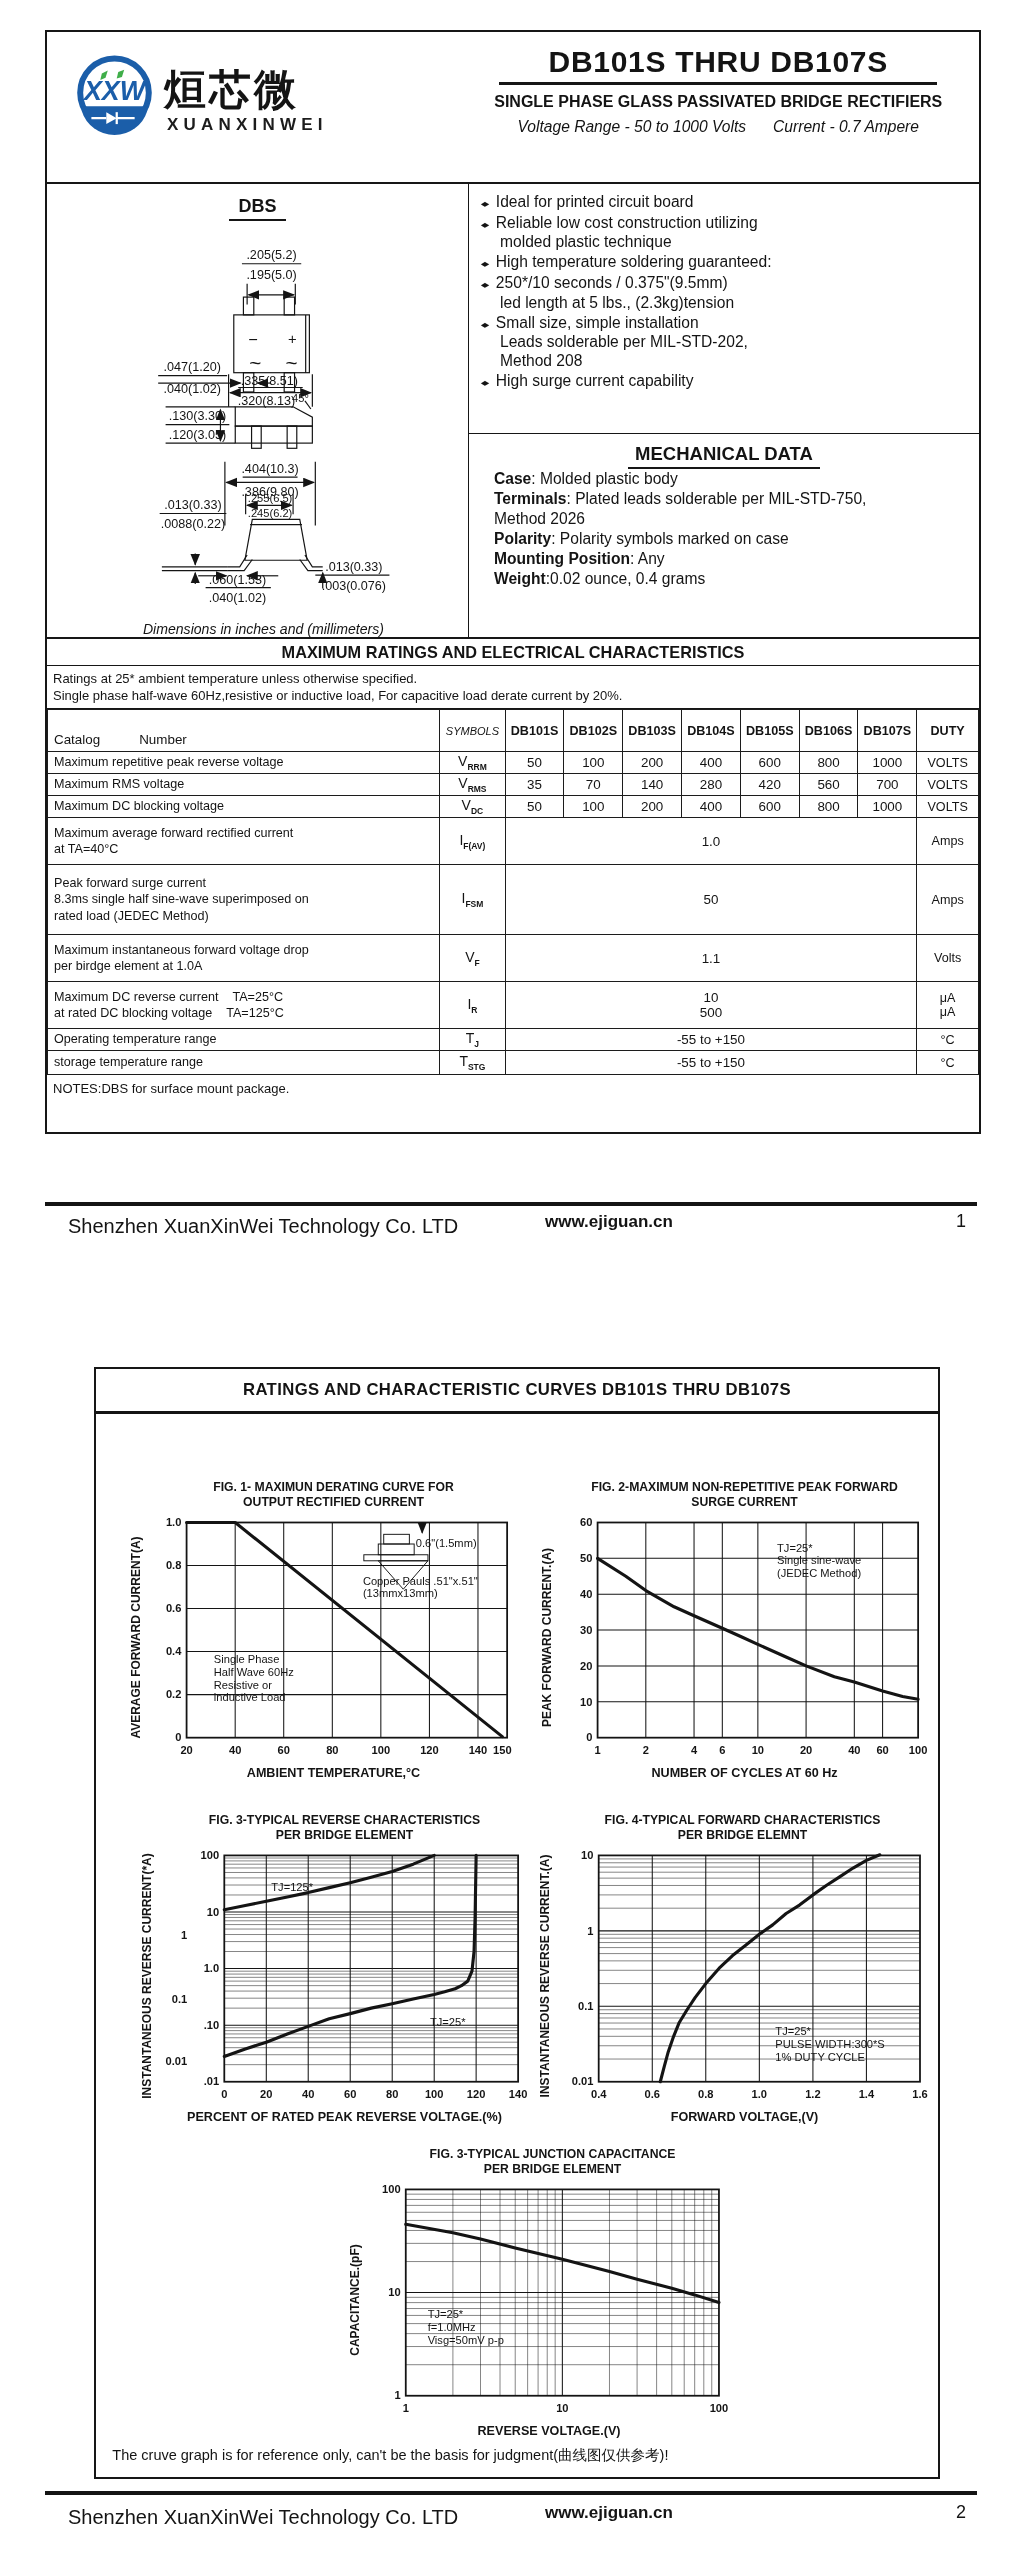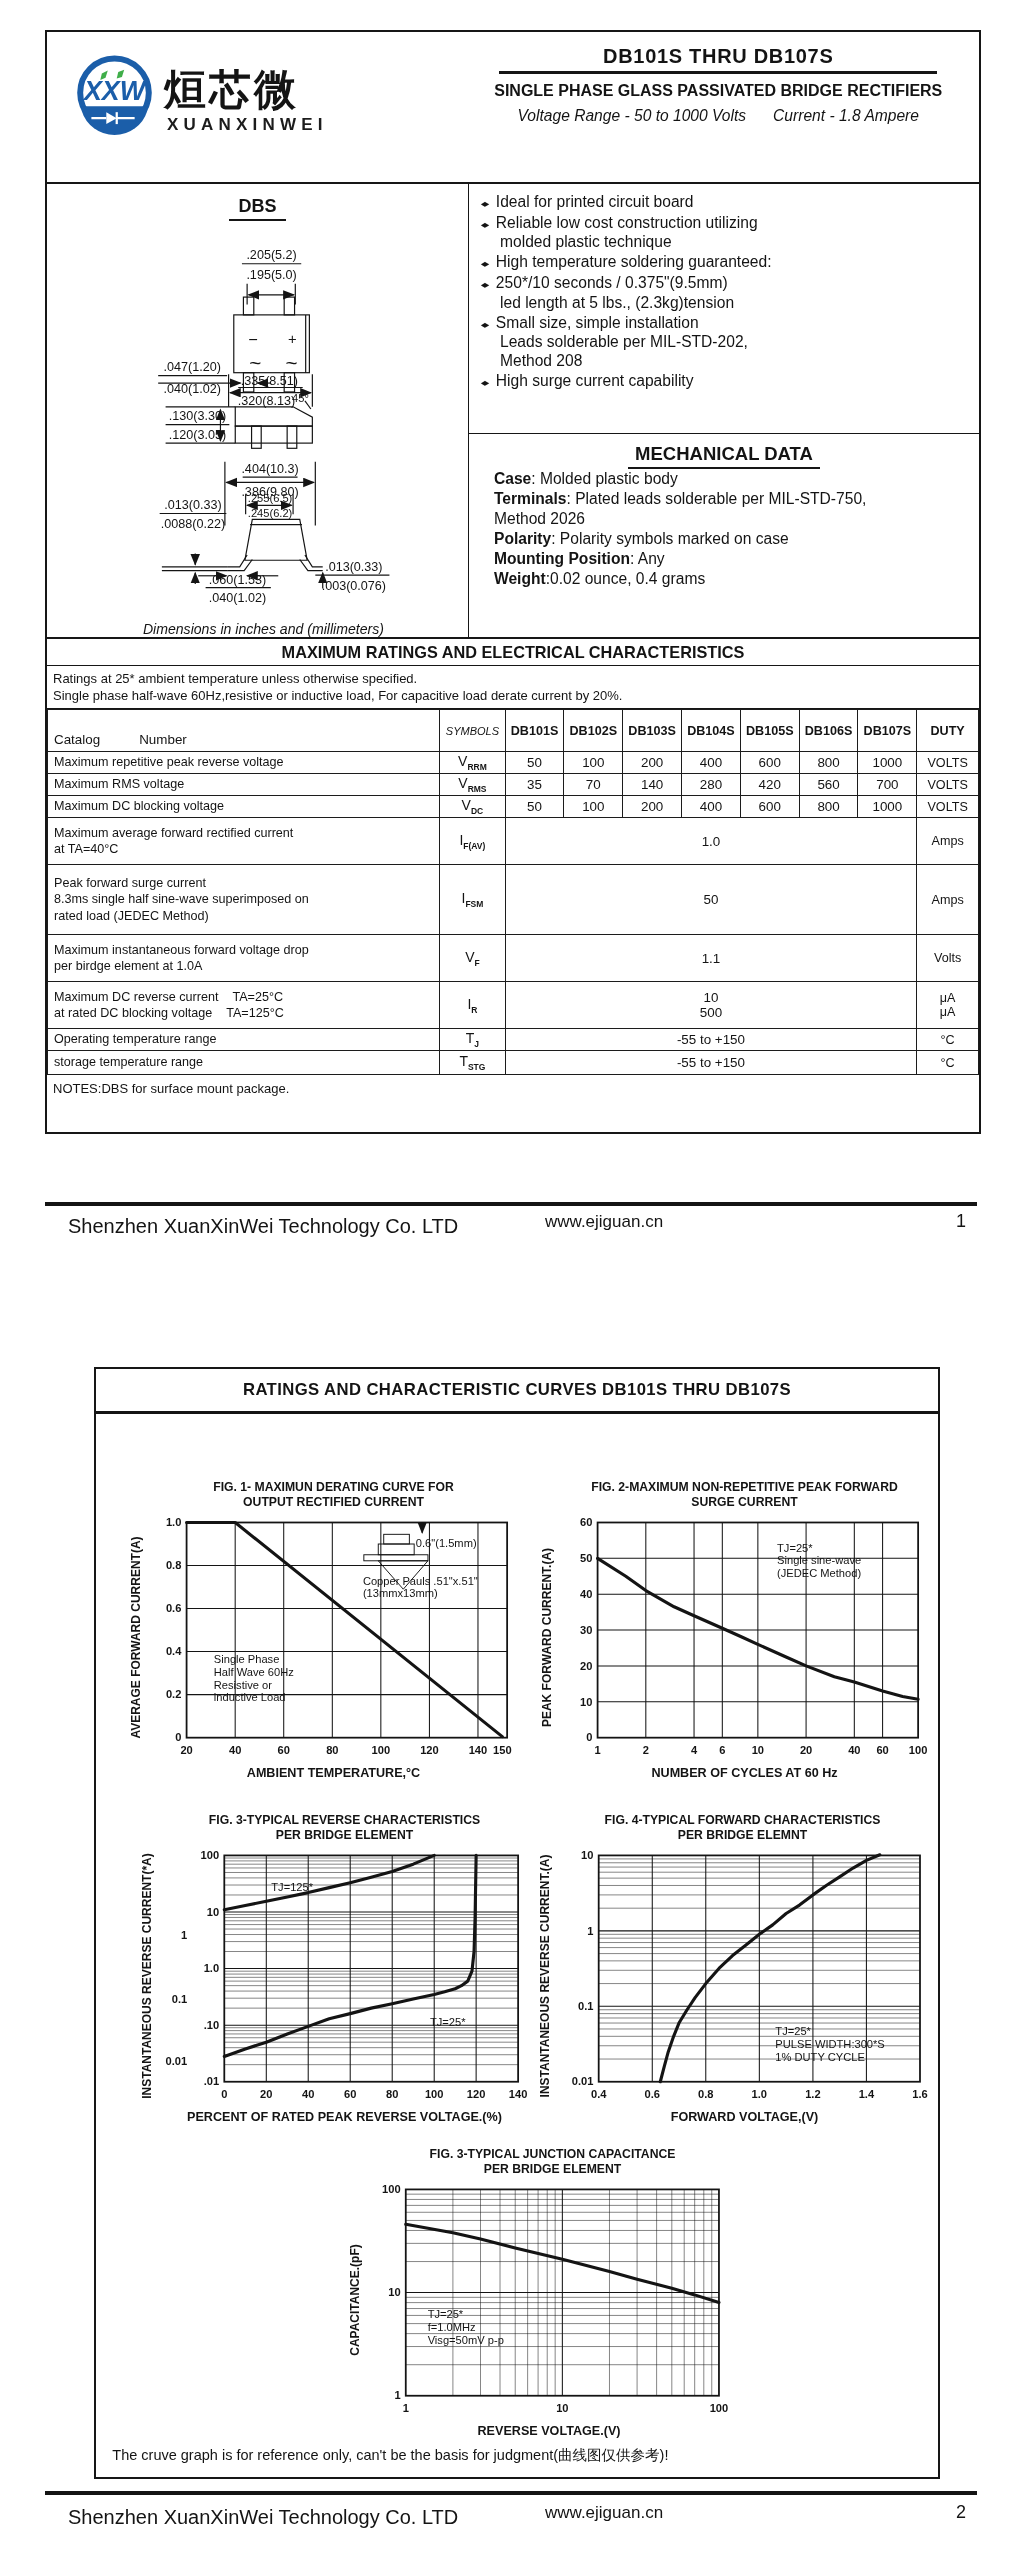--- a/index.html
+++ b/index.html
@@ -8,21 +8,21 @@
   svg{font-family:"Liberation Sans",sans-serif;}
   
   #p1{position:absolute;left:45px;top:30px;width:932px;height:1100px;border:2.2px solid #161616;}
   #p2{position:absolute;left:94px;top:1367px;width:842px;height:1108px;border:2.2px solid #161616;}
   
   #p1-head{position:relative;height:150px;border-bottom:2.2px solid #161616;}
   #logo{position:absolute;left:22px;top:19.3px;}
   #brand-cn{position:absolute;left:117px;top:30px;font-size:42px;font-weight:bold;letter-spacing:3px;}
   #brand-en{position:absolute;left:120px;top:83px;font-size:17px;font-weight:bold;letter-spacing:5.2px;color:#1c1c1c;}
   #title-block{position:absolute;left:415px;right:4.5px;top:13.4px;text-align:center;}
-  #doc-title{font-size:20px;font-weight:bold;letter-spacing:0.7px;}
+  #doc-title{font-size:30px;font-weight:bold;letter-spacing:0.7px;}
   #title-rule{width:438px;margin:3px auto 7.4px auto;border-top:3px solid #161616;}
   #doc-subtitle{font-size:16px;font-weight:bold;}
   #volt-line{font-style:italic;font-size:15.6px;margin-top:7.4px;}
   #volt-line .gap{display:inline-block;width:27px;}
   
   #content-row{display:flex;height:453px;}
   #left-col{width:421px;border-right:1.5px solid #161616;position:relative;}
   #right-col{flex:1;position:relative;}
   #dbs-title{text-align:center;margin-top:12px;font-size:18px;font-weight:bold;}
   #dbs-title span{display:inline-block;border-bottom:2.2px solid #161616;padding:0 9px 1.5px 9px;}
@@ -48,21 +48,21 @@
   .numlab{margin-left:39px;}
   .symhead{font-style:italic;font-size:11px;}
   .ph{font-weight:bold;font-size:12.6px;padding:0 0.7px;}
   .symcell .m{font-size:14px;}
   .symcell sub{font-size:8.5px;font-weight:bold;}
   .valtxt{font-size:13.4px;}
   #tbl-note{padding:6px 0 0 6px;font-size:13px;}
   
   .rule{position:absolute;left:45px;width:932px;height:3.7px;background:#141414;}
   .ft-company{position:absolute;left:68px;font-size:20px;}
-  .ft-site{position:absolute;left:545px;font-size:17px;}
+  .ft-site{position:absolute;left:545px;font-size:17px;font-weight:bold;}
   .ft-page{position:absolute;left:956px;font-size:18px;}
   
   #p2-head{height:42px;border-bottom:3px solid #141414;display:flex;align-items:center;justify-content:center;
            font-size:16.7px;font-weight:bold;letter-spacing:0.4px;}
   .fig{position:absolute;width:415px;}
   .fig .t{text-align:center;font-size:12.2px;font-weight:bold;line-height:15px;}
   .plotwrap{position:relative;margin-left:22px;margin-top:4.5px;}
   .ylab{position:absolute;transform-origin:0 0;transform:rotate(-90deg);
         font-weight:bold;font-size:12px;text-align:center;white-space:nowrap;}
   .xlab{font-weight:bold;font-size:12.6px;text-align:center;margin-left:22px;margin-top:3px;}
@@ -88,21 +88,21 @@
       </g>
       <polygon points="50,82 50,98 64,90" fill="#ffffff"></polygon>
     </svg>
     <div id="brand-cn">烜芯微</div>
     <div id="brand-en">XUANXINWEI</div>
     <div id="title-block">
       <div id="doc-title">DB101S THRU DB107S</div>
       <div id="title-rule"></div>
       <div id="doc-subtitle">SINGLE PHASE GLASS PASSIVATED BRIDGE RECTIFIERS</div>
       <div id="volt-line">
-        <span>Voltage Range - 50 to 1000 Volts</span><span class="gap"></span><span>Current -  1.8 Ampere</span>
+        <span>Voltage Range - 50 to 1000 Volts</span><span class="gap"></span><span>Current -  0.7 Ampere</span>
       </div>
     </div>
   </div>
 
   <div id="content-row">
 
     <div id="left-col">
       <svg id="pkg-svg" width="421" height="453" viewBox="0 0 568 610">
         <defs>
           <marker id="ah" orient="auto" markerWidth="11" markerHeight="9" refX="9" refY="4">

